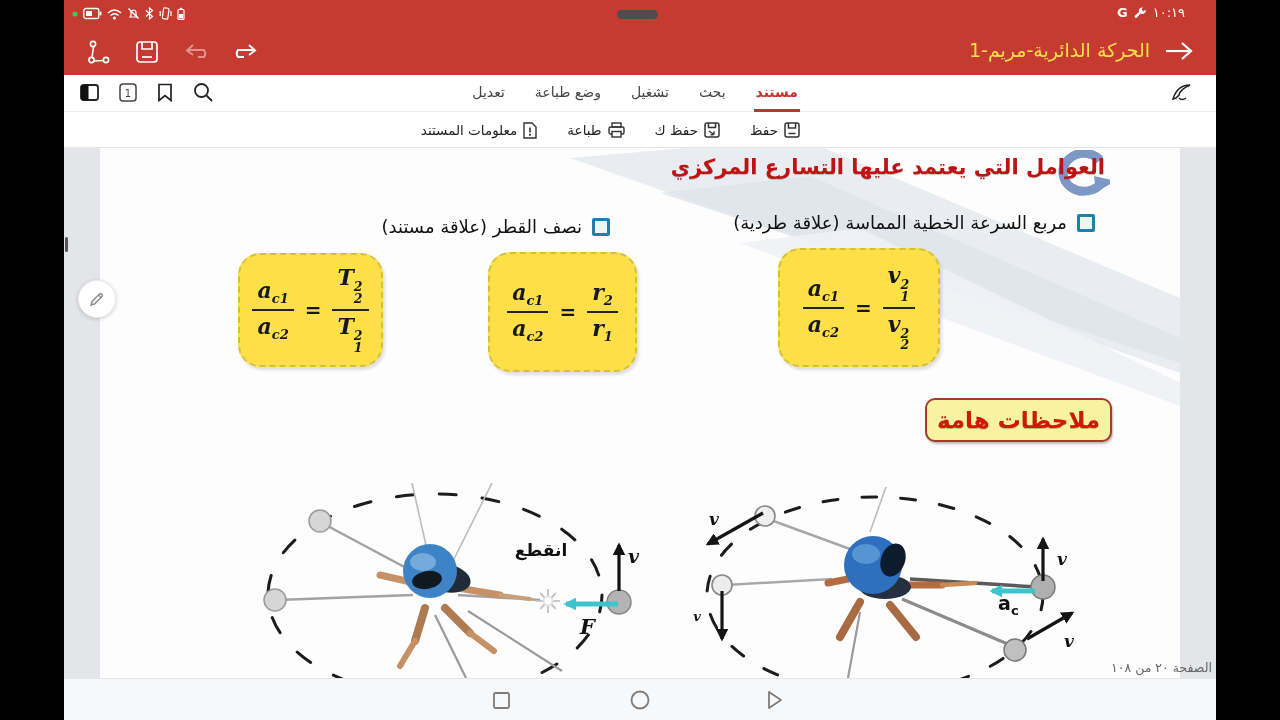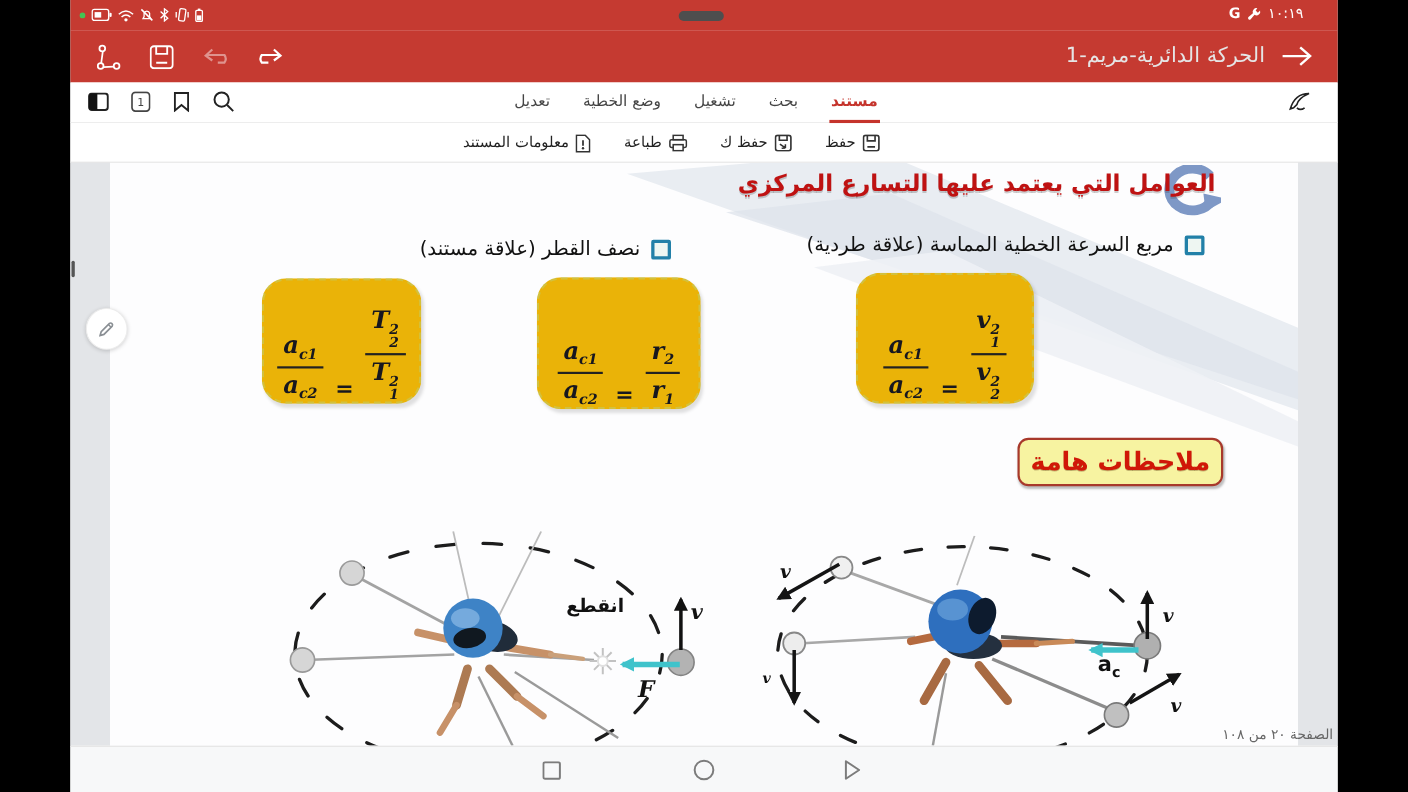--- a/index.html
+++ b/index.html
@@ -13,21 +13,21 @@
   .notch { position:absolute; left:553px; top:10px; width:41px; height:9px; border-radius:5px; background:#4e4e4e; }
   .status-right { position:absolute; right:31px; top:5px; display:flex; align-items:center; gap:6px; color:#fff; }
   .g-label { font-size:13px; font-weight:bold; }
   .time { font-size:13px; }
 
   
   .app-bar { position:absolute; left:0; top:28px; width:1152px; height:47px; background:#c53a31; }
   .app-bar-icons { position:absolute; left:24px; top:12px; display:flex; gap:26px; align-items:center; }
   .abtn { background:none; border:none; cursor:pointer; padding:0; display:block; }
   .undo-disabled { opacity:.45; }
-  .doc-title { position:absolute; right:66px; top:11px; color:#e5e5e5; font-size:19px; direction:rtl; }
+  .doc-title { position:absolute; right:66px; top:11px; color:#fde047; font-size:19px; direction:rtl; }
   .back-arrow { position:absolute; right:22px; top:12px; background:none; border:none; padding:0; cursor:pointer; }
 
   
   .tab-bar { position:absolute; left:0; top:75px; width:1152px; height:37px; background:#fff; border-bottom:1px solid #ececec; }
   .tabbar-left { position:absolute; left:16px; top:0; height:37px; display:flex; align-items:center; gap:20px; }
   .tibtn { background:none; border:none; padding:0; cursor:pointer; display:block; }
   .tabs { position:absolute; right:416px; top:0; height:37px; display:flex; direction:rtl; gap:26px; align-items:stretch; }
   .tab { background:none; border:none; cursor:pointer; font-family:inherit; font-size:14px; color:#444; padding:0 2px; border-bottom:3px solid transparent; }
   .tab.active { color:#c5342c; border-bottom-color:#c5342c; font-weight:bold; }
   .pen-btn { position:absolute; right:22px; top:7px; background:none; border:none; padding:0; cursor:pointer; }
@@ -47,21 +47,21 @@
   .swoosh { position:absolute; left:0; top:0; pointer-events:none; }
   .curve-arrow { position:absolute; left:944px; top:2px; }
 
   .doc-heading { position:absolute; right:75px; top:7px; direction:rtl; font-size:21px; font-weight:bold; color:#bf1212; text-shadow:0 1px 0 rgba(60,60,60,.25); }
 
   .factor { position:absolute; display:flex; direction:rtl; align-items:center; gap:10px; font-size:18px; color:#111; }
   .factor-right { right:85px; top:64px; }
   .factor-left  { right:570px; top:68px; }
   .checkbox { width:18px; height:18px; border:3px solid #2280a8; background:#eef6f2; border-radius:2px; flex:0 0 auto; }
 
-  .fbox { position:absolute; border:2.5px dashed #d3c13e; border-radius:22px; background:#eab308; box-shadow:2px 3px 3px rgba(0,0,0,.12); display:flex; align-items:flex-end; justify-content:center; gap:11px; font-family:"DejaVu Serif", serif; font-style:italic; font-weight:bold; color:#17171f; }
+  .fbox { position:absolute; border:2.5px dashed #d3c13e; border-radius:22px; background:#fde047; box-shadow:2px 3px 3px rgba(0,0,0,.12); display:flex; align-items:center; justify-content:center; gap:11px; font-family:"DejaVu Serif", serif; font-style:italic; font-weight:bold; color:#17171f; }
   .fbox-a { left:138px; top:105px; width:145px; height:114px; }
   .fbox-b { left:388px; top:104px; width:149px; height:120px; }
   .fbox-c { left:678px; top:100px; width:162px; height:119px; }
   .frac { display:inline-flex; flex-direction:column; align-items:center; line-height:1; }
   .frac .num { padding:0 5px 4px; }
   .frac .den { border-top:2.2px solid #222; padding:4px 5px 0; }
   .tok { font-size:22px; }
   .sub { font-size:13px; vertical-align:-5px; font-style:italic; }
   .ss { display:inline-flex; flex-direction:column; font-size:12.5px; line-height:.95; vertical-align:-6px; margin-right:1px; }
   .eq { font-size:20px; font-style:normal; }
@@ -193,21 +193,21 @@
           <svg width="20" height="20">
               <circle cx="8.5" cy="8.5" r="6.5" fill="none" stroke="#222" stroke-width="1.8"></circle>
               <line x1="13.5" y1="13.5" x2="19" y2="19" stroke="#222" stroke-width="1.8"></line>
             </svg>
         </button>
       </div>
       <div class="tabs">
         <button class="tab active">مستند</button>
         <button class="tab">بحث</button>
         <button class="tab">تشغيل</button>
-        <button class="tab">وضع الخطية</button>
+        <button class="tab">وضع طباعة</button>
         <button class="tab">تعديل</button>
       </div>
       <button class="pen-btn">
         <svg width="24" height="22">
             <path d="M3,17 C6,7 12,3 20,3 C13,6 10,9 9,13 L6,16 Z" fill="none" stroke="#222" stroke-width="1.5"></path>
             <path d="M9,16 q3,3 7,0" fill="none" stroke="#222" stroke-width="1.5"></path>
           </svg>
       </button>
     </div>
 

